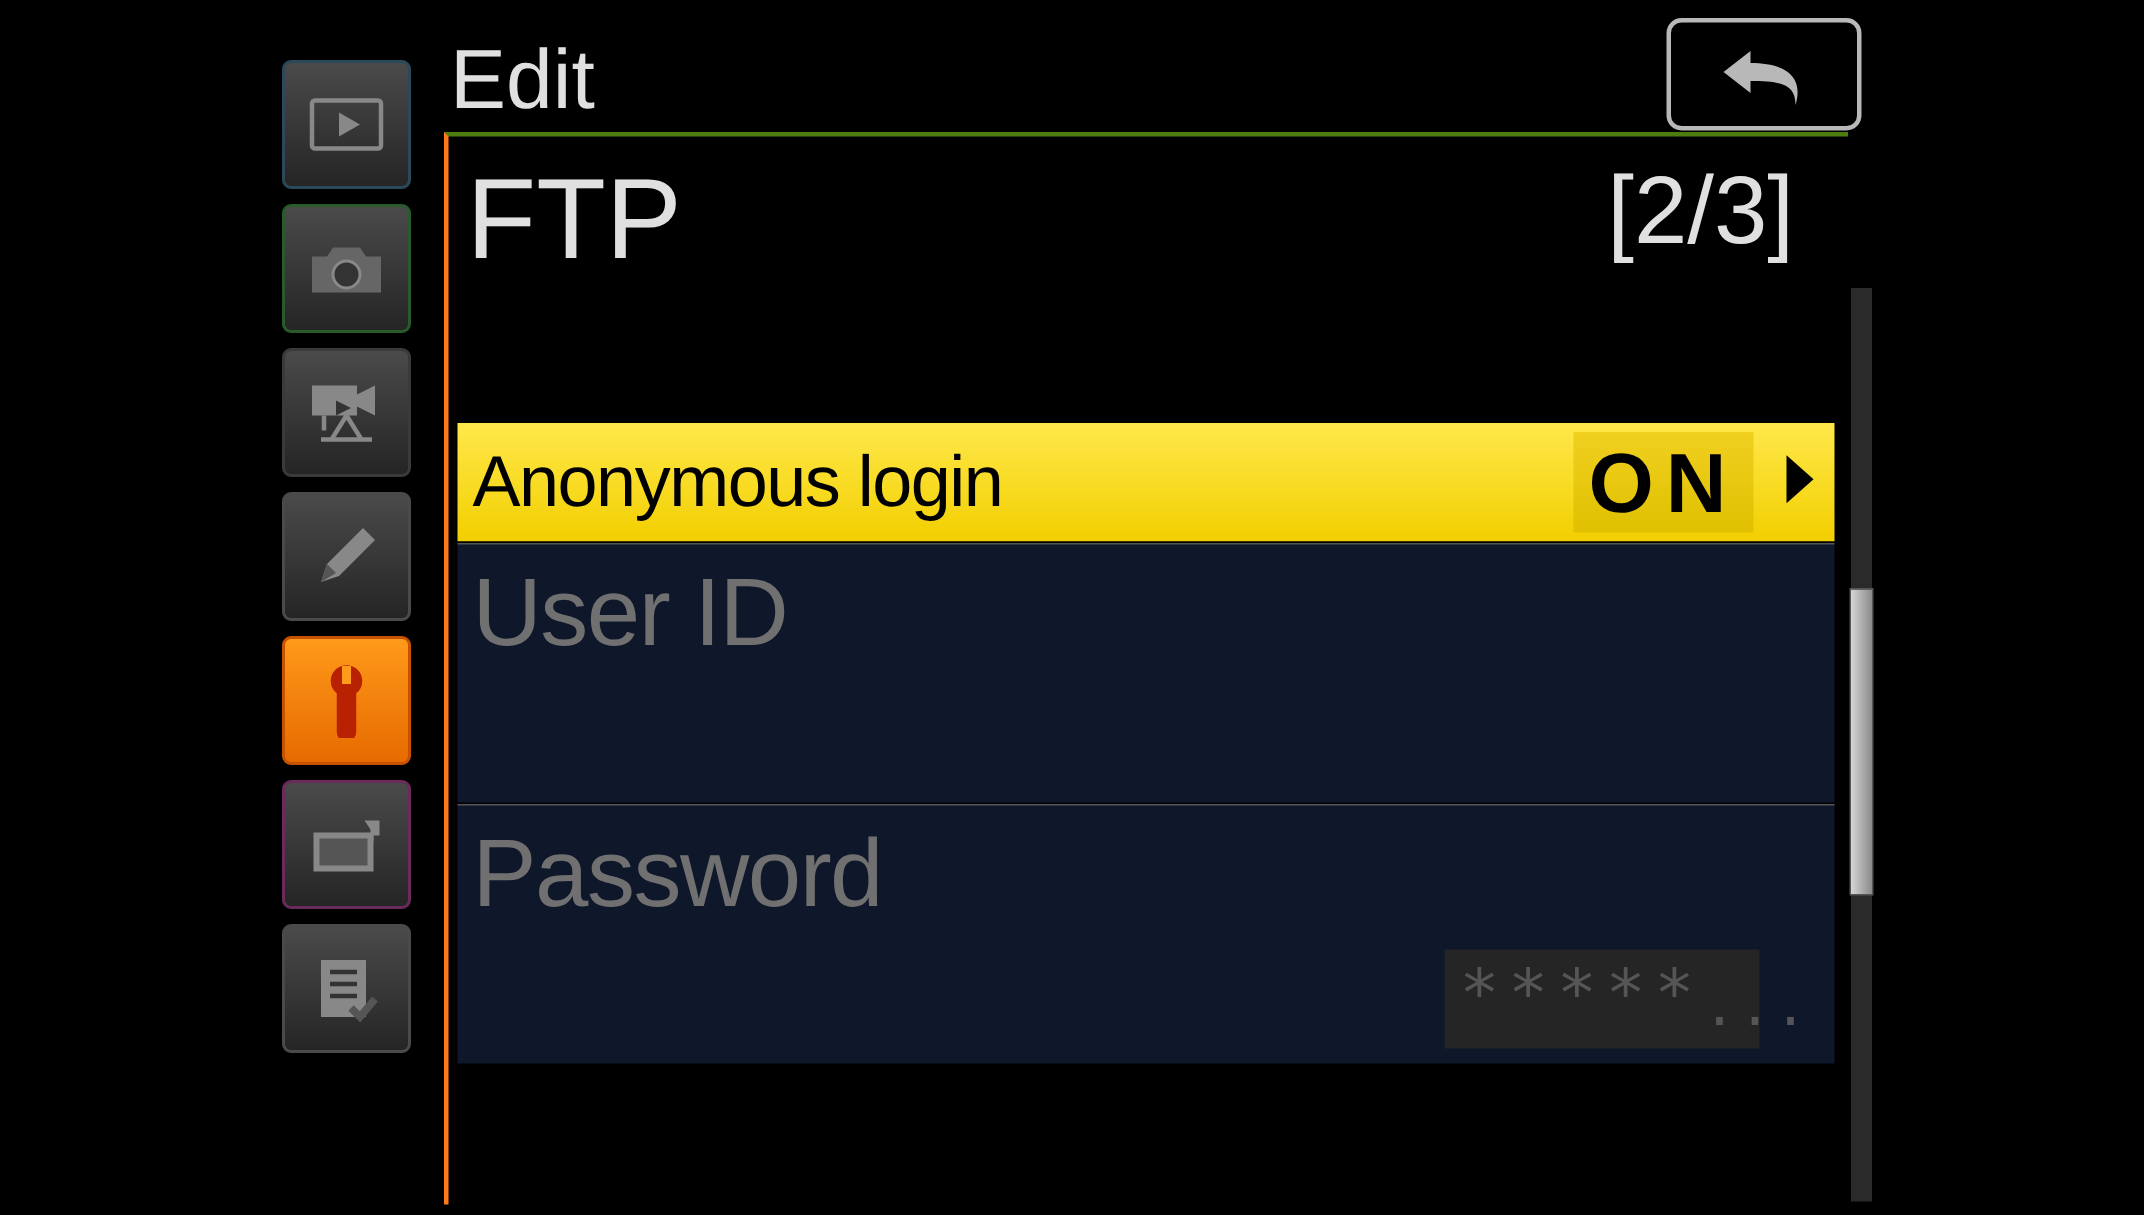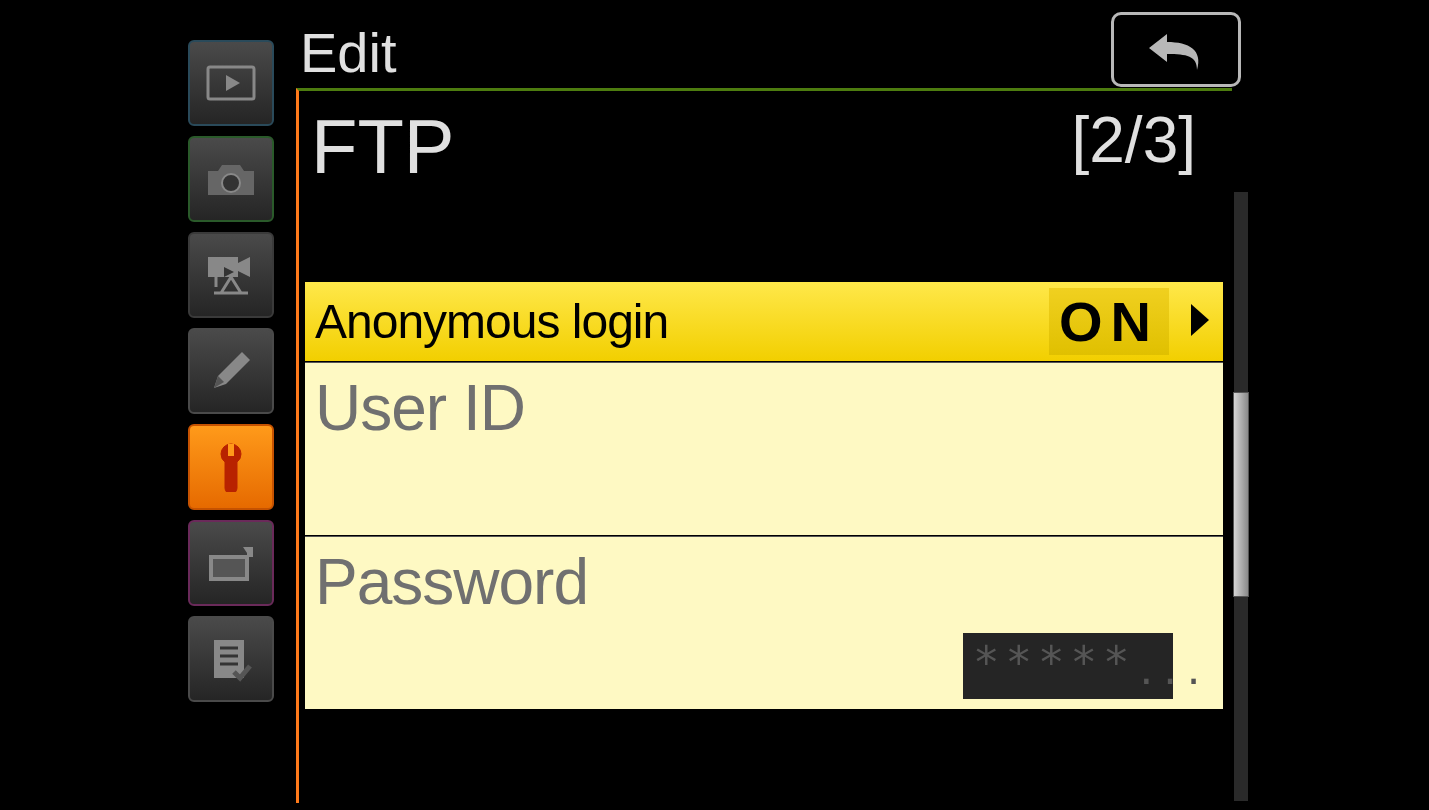--- a/index.html
+++ b/index.html
@@ -97,21 +97,21 @@
       position: absolute;
       left: 6px;
       top: 191px;
       width: 918px;
     }
     .menu-item {
       width: 918px;
       position: relative;
       border-top: 1px solid #555;
       border-bottom: 1px solid #000;
-      background: #fef9c3;
+      background: #0f172a;
     }
     .menu-item.selected {
       background: linear-gradient(180deg, #ffe84a, #f2cf00);
       height: 80px;
       display: flex;
       align-items: center;
       border-top: none;
     }
     .menu-item.selected .item-label {
       color: #000;

